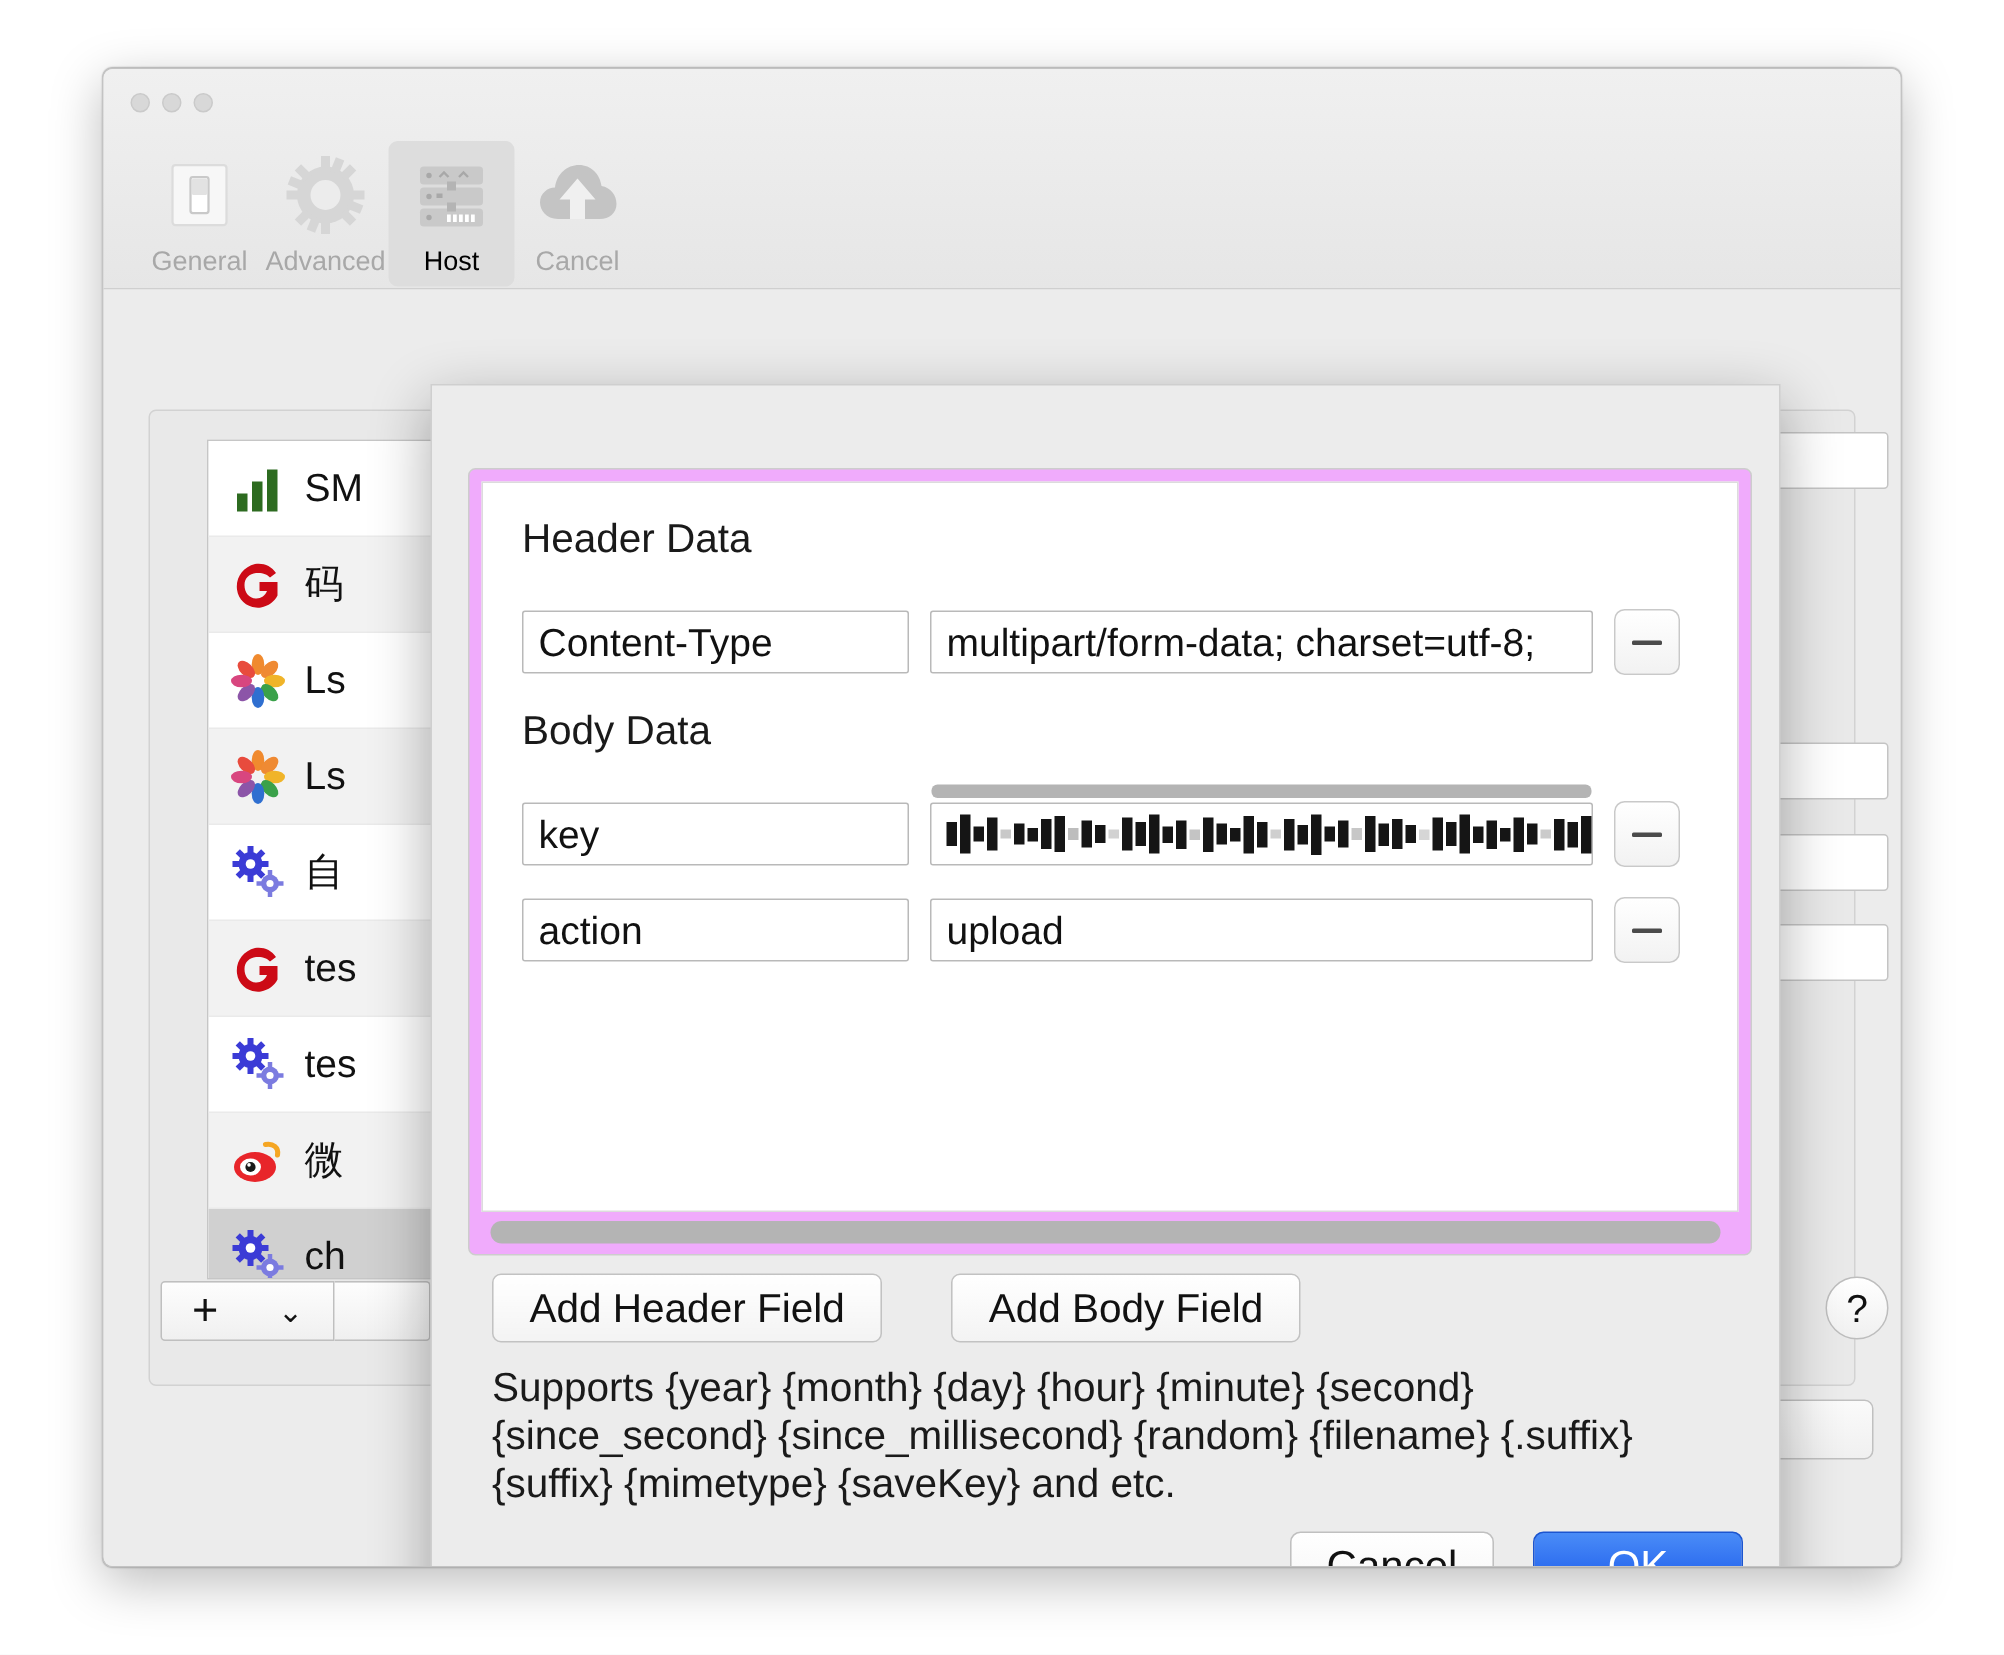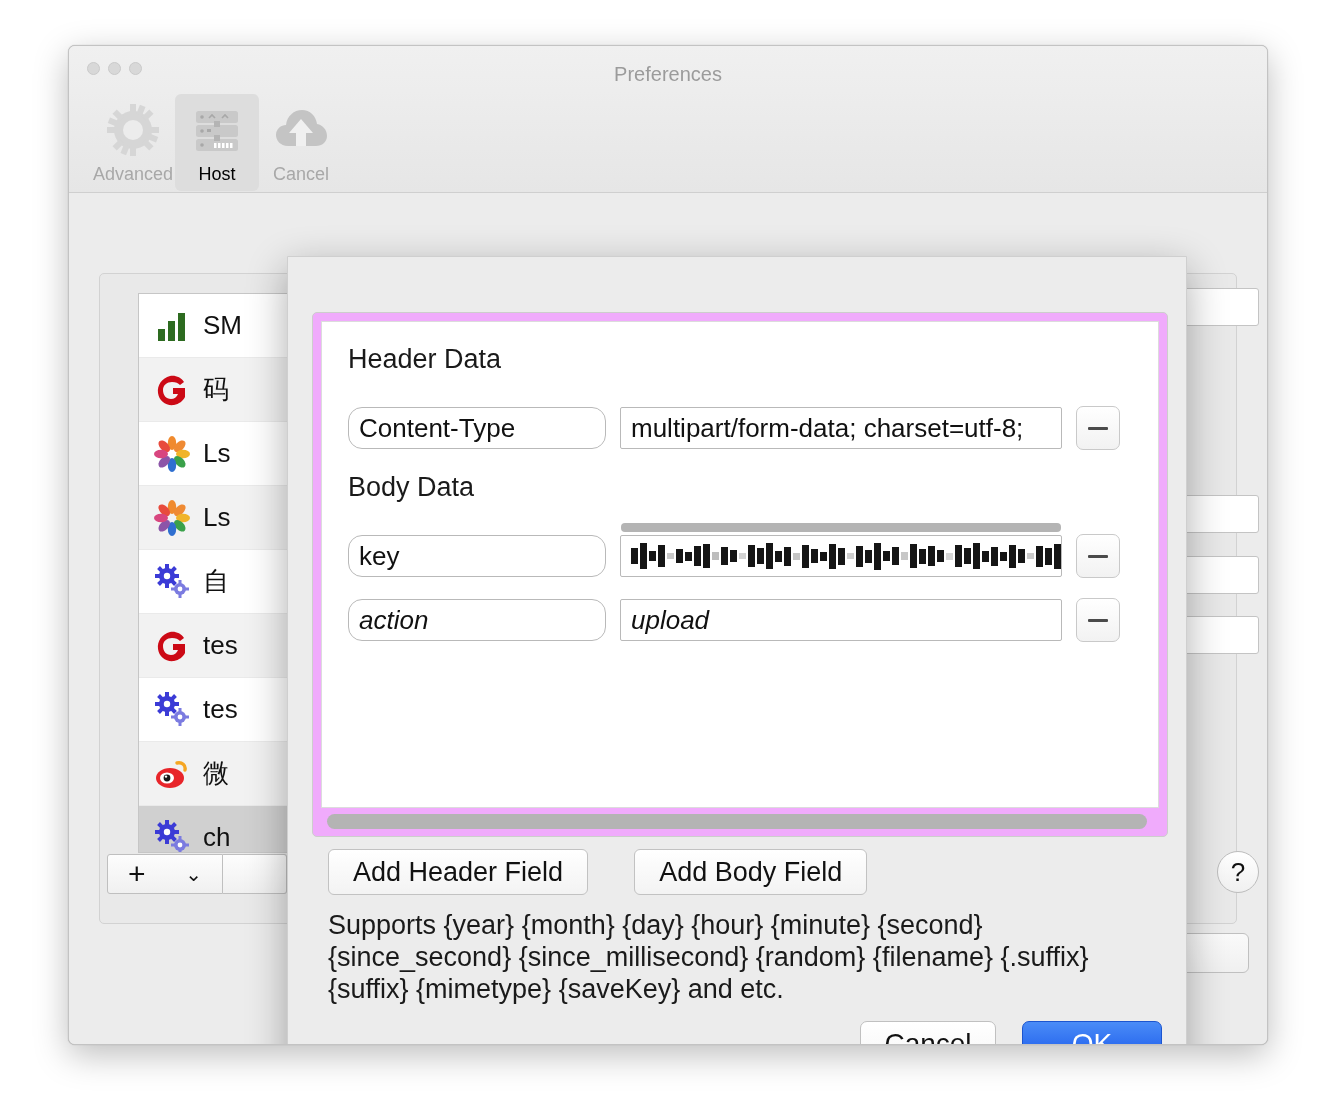--- a/index.html
+++ b/index.html
@@ -206,21 +206,21 @@
   .input-box {
     background: #ffffff;
     border: 1px solid #b9b9b9;
     border-radius: 2px;
     height: 42px;
     display: flex; align-items: center;
     padding: 0 10px;
     font-size: 26px; color: #111;
     white-space: nowrap; overflow: hidden;
   }
-  .input-key { width: 258px; border-radius: 14px; }
+  .input-key { width: 258px; }
   .input-val { width: 442px; }
   .minus-btn {
     width: 44px; height: 44px;
     background: linear-gradient(to bottom,#ffffff,#f2f2f2);
     border: 1px solid #c9c9c9;
     border-radius: 7px;
     display: flex; align-items: center; justify-content: center;
   }
   .minus-btn .bar {
     width: 20px; height: 3px; background: #4b4b4b; border-radius: 1px;
@@ -296,24 +296,33 @@
 <body>
 
 <div id="prefs-window">
 
   <div id="titlebar">
     <div id="traffic-lights">
       <div class="light"></div>
       <div class="light"></div>
       <div class="light"></div>
     </div>
-    <div id="window-title">Preferences</div>
 
     <div id="toolbar">
 
+      <div class="toolbar-item">
+        <span class="toolbar-icon">
+          <svg width="56" height="56" viewBox="0 0 56 56">
+            <rect x="10" y="8" width="36" height="40" rx="2" fill="#f7f7f7" stroke="#dcdcdc" stroke-width="1.5"></rect>
+            <rect x="22" y="16" width="12" height="24" rx="1.5" fill="#ffffff" stroke="#c9c9c9" stroke-width="1.5"></rect>
+            <rect x="23" y="17" width="10" height="11" rx="1" fill="#e2e2e2"></rect>
+          </svg>
+        </span>
+        <span class="toolbar-label">General</span>
+      </div>
 
       <div class="toolbar-item">
         <span class="toolbar-icon">
           <svg width="56" height="56" viewBox="0 0 56 56">
             <g fill="#d6d6d6">
               <circle cx="28" cy="28" r="19"></circle>
             </g>
             <g fill="#d6d6d6">
               <rect x="25" y="2" width="6" height="10"></rect>
                 <rect x="25" y="44" width="6" height="10"></rect>
@@ -648,21 +657,21 @@
                 <i class="rb" style="height:21px"></i>
               <i class="rb" style="height:17px"></i>
                 <i class="rb" style="height:25px"></i>
             </span>
           </div>
           <div class="minus-btn">
             <span class="bar"></span>
           </div>
         </div>
 
-        <div class="field-row" style="left:26px; top:276px;font-style:italic;">
+        <div class="field-row" style="left:26px; top:276px;">
           <div class="input-box input-key">action</div>
           <div class="input-box input-val">upload</div>
           <div class="minus-btn">
             <span class="bar"></span>
           </div>
         </div>
       </div>
 
       <div id="hscroll"></div>
     </div>

